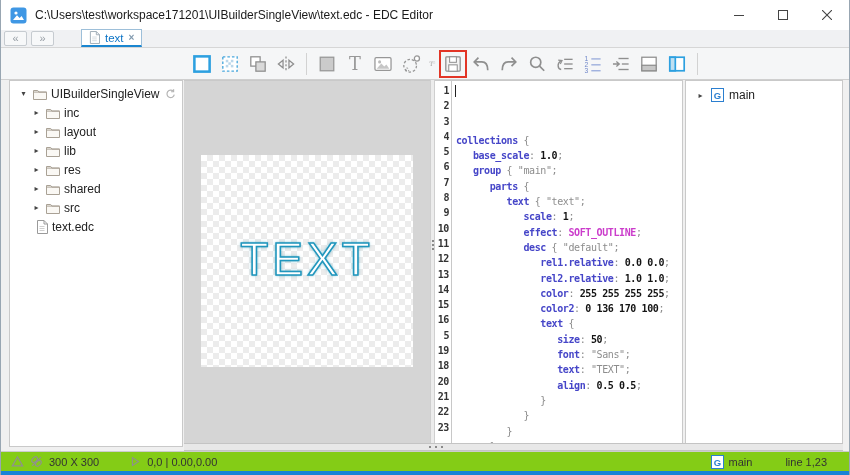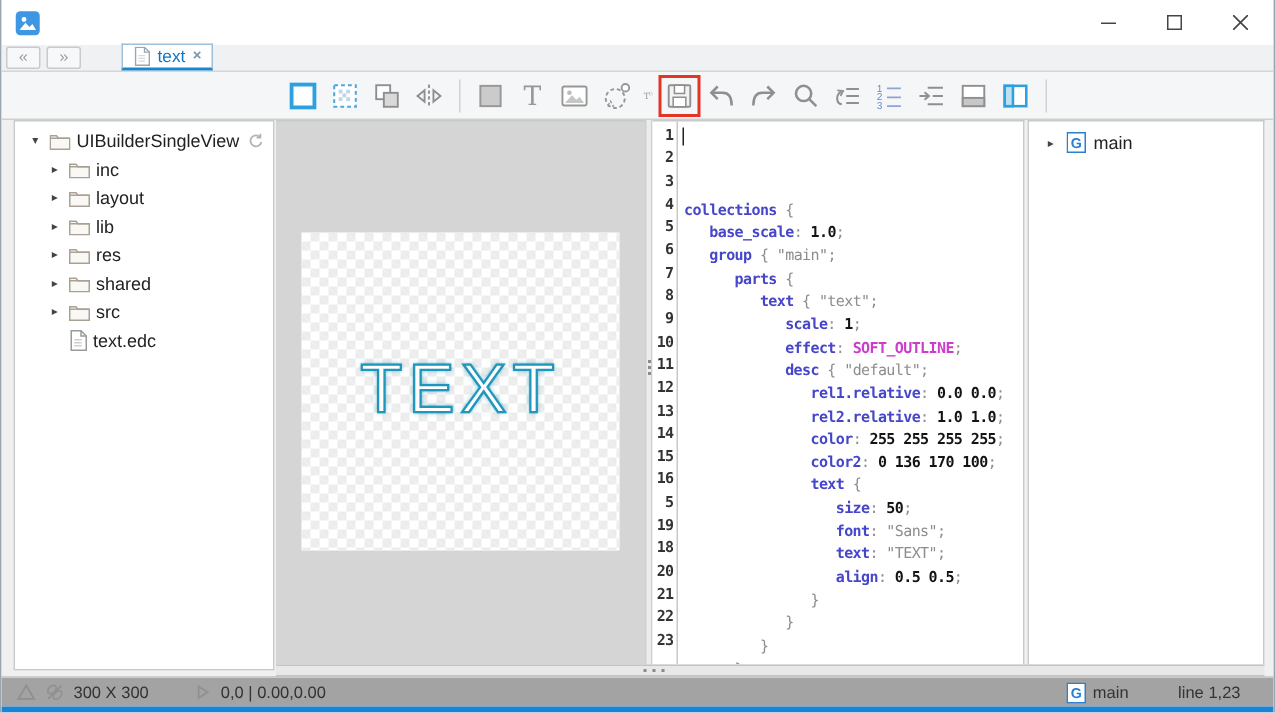--- a/index.html
+++ b/index.html
@@ -55,38 +55,39 @@
   .code-area .str{color:var(--str,#8d8d8d);}
   .code-area .punct{color:var(--punct,#8d8d8d);}
   .code-area .enum{color:var(--enum,#cb3dcb);font-weight:700;}
   .cursor{position:absolute;left:3px;top:4px;width:1px;height:12px;background:#222;}
   .group-panel{position:absolute;left:684px;top:0;right:6px;height:363px;background:#fff;border:1px solid #c9c9c9;border-bottom:none;box-sizing:border-box;padding-top:5px;}
   .group-row{display:flex;align-items:center;gap:5px;padding-left:9px;font-size:12px;color:#222;height:18px;}
   .h-split{position:absolute;left:183px;right:6px;top:363px;height:8px;background:#e8e8e8;border-top:1px solid #c4c4c4;border-bottom:1px solid #c4c4c4;box-sizing:border-box;}
   .h-split .dots{position:absolute;left:243px;top:2px;display:flex;}
   .h-split .dots i{width:2px;height:2px;background:#8a8a8a;margin:0 2px;}
   
-  .statusbar{position:absolute;top:451px;left:0;right:0;height:20px;background:#a3a3a3;border-top:1px solid #cccccc;
+  .statusbar{position:absolute;top:451px;left:0;right:0;height:20px;background:#84cc16;border-top:1px solid #cccccc;
              display:flex;align-items:center;padding:0 10px;box-sizing:border-box;font-size:11px;color:#333;gap:6px;}
   .sb-gap{width:18px;}
   .sb-right{margin-left:auto;display:flex;align-items:center;gap:5px;}
   .sb-line{margin-left:28px;margin-right:12px;}
   .accent-strip{position:absolute;left:0;right:0;bottom:0;height:4px;background:var(--accent,#1883d7);}
 </style>
 </head>
 <body>
 
 <div class="window">
 
   <div class="titlebar">
     <svg class="app-icon" viewBox="0 0 17 17">
       <rect x="0.5" y="0.5" width="16" height="16" rx="3" fill="#3f97e4"></rect>
       <circle cx="6" cy="6" r="1.6" fill="#fff"></circle>
       <path d="M3 13 L7 8.2 L9.6 11 L11.6 9 L14 13 Z" fill="#fff"></path>
     </svg>
+    <span class="title-text">C:\Users\test\workspace171201\UIBuilderSingleView\text.edc - EDC Editor</span>
     <div class="win-btns">
       <div class="win-btn">
         <svg width="10" height="10" viewBox="0 0 10 10">
             <line x1="0" y1="5.5" x2="10" y2="5.5" stroke="#444" stroke-width="1"></line>
           </svg>
       </div>
       <div class="win-btn">
         <svg width="10" height="10" viewBox="0 0 10 10">
             <rect x="0.5" y="0.5" width="9" height="9" fill="none" stroke="#444" stroke-width="1"></rect>
           </svg>
@@ -311,21 +312,21 @@
         <div class="tree-row" style="padding-left: 21px;">
           <span class="tree-arrow">▸</span>
           <span style="display: flex;">
             <svg width="14" height="12" viewBox="0 0 14 12">
               <path d="M0.5 2.5 h4.2 l1.2 1.6 h7.6 v7.4 h-13 Z" fill="#faf8f4" stroke="#a9a195"></path>
               <path d="M0.5 4.1 h13" stroke="#a9a195" fill="none"></path>
             </svg>
           </span>
           <span>src</span>
         </div>
-        <div class="tree-row" style="padding-left: 21px; text-align: right;">
+        <div class="tree-row" style="padding-left: 11px; text-align: right;">
           <span class="tree-arrow"></span>
           <span style="display: flex;">
             <svg width="12" height="14" viewBox="0 0 12 14">
               <path d="M1.5 0.5 h6.5 l3.5 3.5 v9.5 h-10 Z" fill="#fff" stroke="#9a9a9a"></path>
               <path d="M8 0.5 v3.5 h3.5" fill="none" stroke="#9a9a9a"></path>
               <path d="M3.5 6.5 h5 M3.5 8.5 h5 M3.5 10.5 h5" stroke="#cfcfcf"></path>
             </svg>
           </span>
           <span>text.edc</span>
         </div>

